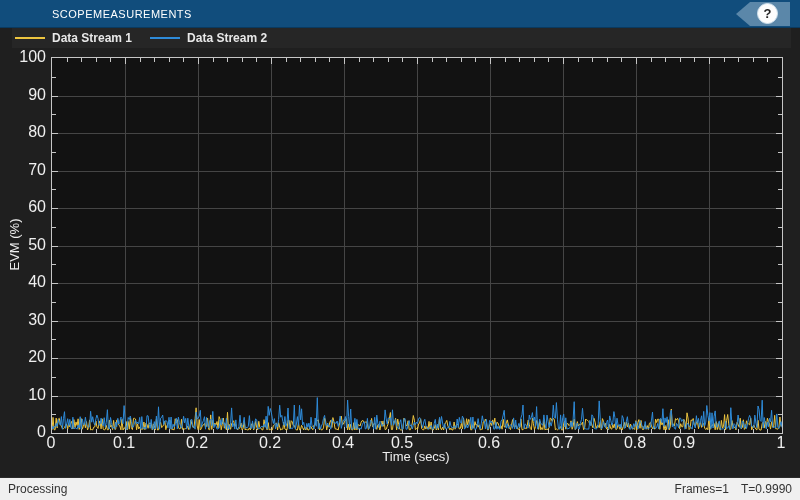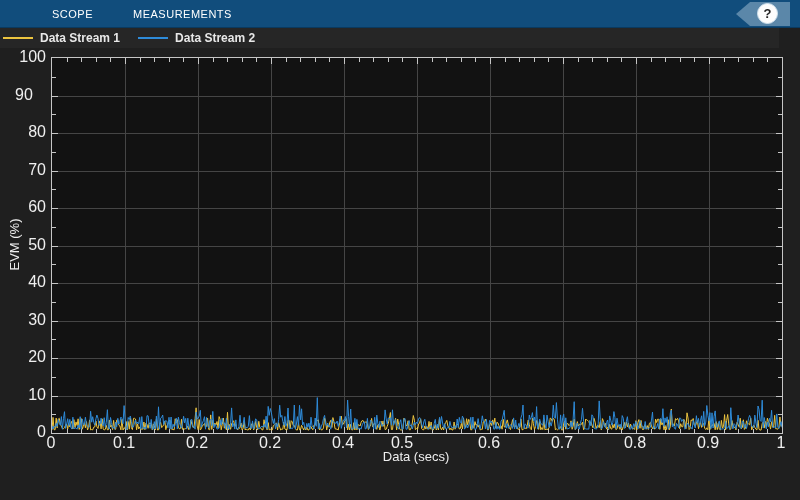--- a/index.html
+++ b/index.html
@@ -8,40 +8,40 @@
     background:#1F1F1F;
     font-family:"Liberation Sans",sans-serif;
     -webkit-font-smoothing:antialiased;
   }
   .app{position:relative;width:800px;height:500px;}
 
   
   .toolstrip{
     position:absolute;left:0;top:0;width:800px;height:28px;
     background:#114D7C;border-bottom:1px solid #0A3A60;
-    display:flex;align-items:center;gap:40px;
+    display:flex;align-items:center;
     padding-left:52px;box-sizing:border-box;
   }
   .tab{color:#FFFFFF;font-size:11px;letter-spacing:.5px;cursor:default;line-height:28px;}
   .collapse-chevron{
     position:absolute;right:10px;top:2px;width:54px;height:24px;
     background:#5B87A9;
     clip-path:polygon(0 50%,26% 0,100% 0,100% 100%,26% 100%);
   }
   .help-circle{
     position:absolute;left:21px;top:1px;width:21px;height:21px;
     border-radius:50%;background:#FDFDFD;border:1px solid #CFE0EC;
     color:#222;font-size:13px;font-weight:bold;
     display:flex;align-items:center;justify-content:center;
     box-sizing:border-box;cursor:pointer;
   }
 
   
   .legendbar{
-    position:absolute;left:0;top:28px;width:779px;height:20px;
+    position:absolute;left:12px;top:28px;width:779px;height:20px;
     background:#262626;display:flex;align-items:center;gap:18px;
     padding-left:3px;box-sizing:border-box;
   }
   .legend-item{display:flex;align-items:center;gap:7px;cursor:default;}
   .legend-swatch{width:30px;height:2px;background:#888;}
   .legend-label{color:#E8E8E8;font-size:12px;font-weight:bold;}
 
   
   .plot-region{position:absolute;left:0;top:48px;width:800px;height:429px;background:#1F1F1F;}
   .axes{
@@ -244,40 +244,47 @@
           <line x1="0" y1="56.5" x2="4" y2="56.5" stroke="#C6C6C6" stroke-width="1" shape-rendering="crispEdges"></line>
           <line x1="726" y1="56.5" x2="730" y2="56.5" stroke="#C6C6C6" stroke-width="1" shape-rendering="crispEdges"></line>
           <line x1="0" y1="38.5" x2="6" y2="38.5" stroke="#C6C6C6" stroke-width="1" shape-rendering="crispEdges"></line>
           <line x1="724" y1="38.5" x2="730" y2="38.5" stroke="#C6C6C6" stroke-width="1" shape-rendering="crispEdges"></line>
           <line x1="0" y1="19.5" x2="4" y2="19.5" stroke="#C6C6C6" stroke-width="1" shape-rendering="crispEdges"></line>
           <line x1="726" y1="19.5" x2="730" y2="19.5" stroke="#C6C6C6" stroke-width="1" shape-rendering="crispEdges"></line>
           <path d="M0.0 371.9L1.0 359.4L2.1 371.7L3.1 371.8L4.2 360.1L5.2 369.9L6.3 361.0L7.3 360.3L8.4 367.1L9.4 367.7L10.4 370.7L11.5 370.7L12.5 369.6L13.6 367.1L14.6 366.0L15.7 370.9L16.7 365.5L17.8 368.9L18.8 365.5L19.8 363.3L20.9 370.9L21.9 361.6L23.0 369.5L24.0 363.9L25.1 367.5L26.1 360.8L27.2 371.4L28.2 366.1L29.2 360.6L30.3 371.2L31.3 368.5L32.4 364.8L33.4 369.8L34.5 363.6L35.5 372.0L36.6 369.3L37.6 361.9L38.6 371.9L39.7 371.5L40.7 371.9L41.8 369.1L42.8 368.9L43.9 363.0L44.9 368.8L46.0 370.5L47.0 365.5L48.0 362.9L49.1 370.9L50.1 360.8L51.2 370.8L52.2 372.0L53.3 371.4L54.3 367.4L55.4 371.8L56.4 371.7L57.4 362.2L58.5 368.9L59.5 367.3L60.6 371.6L61.6 362.4L62.7 371.1L63.7 371.3L64.7 362.1L65.8 361.7L66.8 367.2L67.9 368.0L68.9 371.9L70.0 361.4L71.0 372.0L72.1 369.9L73.1 370.4L74.1 363.5L75.2 371.9L76.2 363.5L77.3 371.2L78.3 360.2L79.4 369.8L80.4 371.6L81.5 360.4L82.5 360.3L83.5 361.0L84.6 371.8L85.6 365.8L86.7 370.9L87.7 368.9L88.8 371.9L89.8 370.5L90.9 371.3L91.9 364.0L92.9 371.7L94.0 365.0L95.0 366.5L96.1 370.3L97.1 365.2L98.2 365.4L99.2 365.1L100.3 372.0L101.3 365.9L102.3 367.5L103.4 371.9L104.4 361.1L105.5 372.0L106.5 371.8L107.6 366.1L108.6 364.2L109.7 369.6L110.7 368.4L111.7 366.8L112.8 363.0L113.8 371.7L114.9 367.6L115.9 365.9L117.0 363.0L118.0 362.0L119.1 370.8L120.1 371.3L121.1 371.5L122.2 371.8L123.2 360.8L124.3 364.9L125.3 361.7L126.4 369.2L127.4 370.9L128.5 370.4L129.5 361.2L130.5 371.4L131.6 370.5L132.6 371.0L133.7 370.6L134.7 370.5L135.8 368.0L136.8 371.7L137.9 369.9L138.9 362.2L139.9 366.3L141.0 369.4L142.0 368.9L143.1 360.4L144.1 349.8L145.2 368.0L146.2 371.8L147.3 361.6L148.3 372.0L149.3 370.7L150.4 367.6L151.4 367.2L152.5 365.4L153.5 369.3L154.6 368.0L155.6 360.1L156.7 371.4L157.7 371.8L158.7 356.9L159.8 371.5L160.8 362.2L161.9 367.5L162.9 365.1L164.0 366.9L165.0 363.5L166.1 370.1L167.1 358.6L168.1 361.4L169.2 371.8L170.2 366.6L171.3 360.0L172.3 370.2L173.4 365.7L174.4 372.0L175.5 354.3L176.5 371.9L177.5 366.5L178.6 371.3L179.6 365.7L180.7 364.0L181.7 362.7L182.8 368.4L183.8 366.3L184.8 371.0L185.9 371.7L186.9 370.4L188.0 369.9L189.0 365.1L190.1 372.0L191.1 370.5L192.2 363.2L193.2 372.0L194.2 370.9L195.3 372.0L196.3 371.9L197.4 369.9L198.4 372.0L199.5 366.0L200.5 365.1L201.6 371.9L202.6 370.5L203.6 363.3L204.7 369.3L205.7 371.9L206.8 363.3L207.8 369.5L208.9 370.1L209.9 371.8L211.0 371.8L212.0 361.7L213.0 367.1L214.1 369.0L215.1 371.9L216.2 364.6L217.2 371.9L218.3 371.2L219.3 372.0L220.4 371.8L221.4 367.4L222.4 366.8L223.5 365.8L224.5 365.0L225.6 372.0L226.6 364.6L227.7 369.2L228.7 372.0L229.8 371.1L230.8 371.2L231.8 364.2L232.9 371.0L233.9 371.7L235.0 371.9L236.0 362.3L237.1 362.3L238.1 370.8L239.2 362.7L240.2 363.8L241.2 367.3L242.3 367.5L243.3 370.2L244.4 372.0L245.4 372.0L246.5 365.1L247.5 371.8L248.6 371.3L249.6 367.3L250.6 369.6L251.7 372.0L252.7 368.8L253.8 372.0L254.8 369.2L255.9 372.0L256.9 372.0L258.0 368.8L259.0 368.4L260.0 371.0L261.1 371.6L262.1 366.9L263.2 366.9L264.2 360.8L265.3 362.8L266.3 361.9L267.4 371.9L268.4 369.9L269.4 372.0L270.5 371.7L271.5 369.9L272.6 360.1L273.6 362.9L274.7 372.0L275.7 367.0L276.8 369.2L277.8 364.2L278.8 362.3L279.9 369.5L280.9 359.6L282.0 364.1L283.0 370.7L284.1 371.1L285.1 371.2L286.2 372.0L287.2 367.5L288.2 361.6L289.3 358.1L290.3 366.3L291.4 366.1L292.4 363.7L293.5 362.4L294.5 360.7L295.6 372.0L296.6 366.1L297.6 372.0L298.7 366.2L299.7 371.8L300.8 371.9L301.8 364.7L302.9 372.0L303.9 364.7L304.9 371.9L306.0 367.2L307.0 366.7L308.1 368.0L309.1 364.3L310.2 362.6L311.2 362.7L312.3 364.7L313.3 364.3L314.3 363.6L315.4 366.0L316.4 371.5L317.5 368.8L318.5 368.0L319.6 360.4L320.6 368.8L321.7 365.7L322.7 365.1L323.7 367.7L324.8 371.4L325.8 366.9L326.9 366.6L327.9 372.0L329.0 366.7L330.0 363.0L331.1 368.4L332.1 362.8L333.1 371.6L334.2 371.2L335.2 368.3L336.3 365.4L337.3 360.9L338.4 354.5L339.4 371.5L340.5 371.5L341.5 363.3L342.5 364.5L343.6 360.3L344.6 372.0L345.7 361.0L346.7 366.4L347.8 371.3L348.8 372.0L349.9 371.9L350.9 370.8L351.9 360.2L353.0 362.1L354.0 367.2L355.1 367.9L356.1 362.8L357.2 371.6L358.2 371.9L359.3 369.5L360.3 365.0L361.3 357.5L362.4 362.2L363.4 371.6L364.5 370.5L365.5 371.6L366.6 366.0L367.6 365.0L368.7 360.8L369.7 370.8L370.7 371.7L371.8 371.8L372.8 367.9L373.9 371.1L374.9 368.5L376.0 371.3L377.0 363.4L378.1 371.2L379.1 364.0L380.1 371.8L381.2 372.0L382.2 370.4L383.3 366.7L384.3 372.0L385.4 367.5L386.4 372.0L387.5 360.3L388.5 369.9L389.5 371.9L390.6 369.1L391.6 372.0L392.7 366.6L393.7 364.5L394.8 362.4L395.8 367.9L396.9 369.6L397.9 371.8L398.9 370.1L400.0 372.0L401.0 371.9L402.1 364.0L403.1 371.2L404.2 367.3L405.2 366.2L406.3 367.3L407.3 371.0L408.3 370.6L409.4 365.3L410.4 370.9L411.5 360.1L412.5 367.3L413.6 369.8L414.6 360.7L415.7 367.0L416.7 361.3L417.7 363.7L418.8 371.9L419.8 371.7L420.9 366.6L421.9 370.1L423.0 363.6L424.0 367.3L425.1 366.3L426.1 369.2L427.1 366.9L428.2 371.9L429.2 371.3L430.3 371.3L431.3 363.6L432.4 364.6L433.4 361.0L434.4 363.9L435.5 371.8L436.5 371.8L437.6 366.6L438.6 365.0L439.7 367.5L440.7 361.9L441.8 366.7L442.8 360.1L443.8 370.2L444.9 364.3L445.9 364.9L447.0 367.8L448.0 370.4L449.1 367.8L450.1 371.2L451.2 361.3L452.2 368.8L453.2 369.1L454.3 364.9L455.3 361.9L456.4 367.0L457.4 369.9L458.5 371.6L459.5 366.9L460.6 361.6L461.6 367.7L462.6 369.7L463.7 367.4L464.7 368.1L465.8 371.2L466.8 371.3L467.9 368.7L468.9 361.0L470.0 371.7L471.0 371.7L472.0 370.6L473.1 369.6L474.1 370.9L475.2 367.8L476.2 362.1L477.3 366.5L478.3 370.6L479.4 371.8L480.4 360.1L481.4 365.6L482.5 371.5L483.5 368.6L484.6 362.5L485.6 365.1L486.7 371.4L487.7 363.4L488.8 371.9L489.8 369.6L490.8 371.6L491.9 361.8L492.9 371.8L494.0 371.2L495.0 371.4L496.1 371.2L497.1 369.9L498.2 360.1L499.2 360.7L500.2 363.3L501.3 360.5L502.3 361.4L503.4 371.9L504.4 370.8L505.5 371.8L506.5 371.1L507.6 369.5L508.6 368.7L509.6 371.9L510.7 371.9L511.7 365.5L512.8 363.0L513.8 371.2L514.9 365.8L515.9 365.5L517.0 367.7L518.0 366.7L519.0 362.8L520.1 371.3L521.1 368.4L522.2 361.1L523.2 371.7L524.3 369.6L525.3 363.6L526.4 368.0L527.4 366.3L528.4 366.7L529.5 366.3L530.5 364.2L531.6 371.8L532.6 370.1L533.7 361.0L534.7 362.0L535.8 362.5L536.8 363.5L537.8 366.6L538.9 363.8L539.9 367.2L541.0 369.8L542.0 360.3L543.1 364.1L544.1 370.3L545.2 367.8L546.2 367.3L547.2 369.7L548.3 363.6L549.3 372.0L550.4 360.6L551.4 362.9L552.5 368.4L553.5 365.4L554.5 371.1L555.6 369.3L556.6 371.8L557.7 366.3L558.7 370.5L559.8 371.2L560.8 366.3L561.9 369.9L562.9 365.8L563.9 371.6L565.0 370.9L566.0 366.7L567.1 368.9L568.1 371.4L569.2 366.6L570.2 371.9L571.3 368.7L572.3 364.4L573.3 369.9L574.4 363.9L575.4 369.0L576.5 365.0L577.5 370.6L578.6 366.1L579.6 369.5L580.7 371.1L581.7 370.4L582.7 371.5L583.8 362.7L584.8 371.9L585.9 364.3L586.9 361.6L588.0 370.3L589.0 362.4L590.1 370.3L591.1 372.0L592.1 368.1L593.2 366.6L594.2 371.2L595.3 367.6L596.3 371.5L597.4 365.3L598.4 364.4L599.5 368.1L600.5 370.8L601.5 368.3L602.6 371.2L603.6 361.1L604.7 364.6L605.7 361.1L606.8 361.3L607.8 371.4L608.9 361.2L609.9 366.9L610.9 364.6L612.0 371.9L613.0 367.3L614.1 371.9L615.1 367.7L616.2 361.7L617.2 371.9L618.3 368.8L619.3 351.0L620.3 367.1L621.4 366.3L622.4 368.0L623.5 360.6L624.5 362.1L625.6 360.3L626.6 362.8L627.7 370.8L628.7 365.7L629.7 368.7L630.8 368.8L631.8 361.3L632.9 363.9L633.9 370.8L635.0 354.8L636.0 360.0L637.1 371.5L638.1 370.4L639.1 361.9L640.2 362.8L641.2 360.5L642.3 367.2L643.3 368.4L644.4 365.1L645.4 362.7L646.5 370.7L647.5 365.6L648.5 364.6L649.6 369.4L650.6 366.6L651.7 365.5L652.7 370.2L653.8 371.6L654.8 369.8L655.9 371.8L656.9 360.2L657.9 371.6L659.0 367.7L660.0 368.2L661.1 365.9L662.1 365.3L663.2 371.8L664.2 363.6L665.3 371.6L666.3 365.3L667.3 371.1L668.4 371.9L669.4 362.4L670.5 370.3L671.5 368.6L672.6 356.6L673.6 371.9L674.6 362.5L675.7 356.5L676.7 365.9L677.8 371.5L678.8 371.1L679.9 362.5L680.9 368.3L682.0 369.3L683.0 369.2L684.0 371.9L685.1 364.3L686.1 366.3L687.2 369.2L688.2 360.2L689.3 370.7L690.3 369.7L691.4 361.8L692.4 371.4L693.4 370.4L694.5 362.8L695.5 365.7L696.6 365.9L697.6 366.8L698.7 360.2L699.7 371.9L700.8 369.1L701.8 367.2L702.8 369.4L703.9 371.2L704.9 371.9L706.0 362.3L707.0 371.3L708.1 372.0L709.1 372.0L710.2 365.6L711.2 364.2L712.2 370.1L713.3 363.4L714.3 369.7L715.4 360.2L716.4 363.3L717.5 366.2L718.5 371.1L719.6 363.7L720.6 369.2L721.6 369.4L722.7 357.3L723.7 370.7L724.8 370.8L725.8 371.2L726.9 369.4L727.9 359.0L729.0 368.3L730.0 366.5" fill="none" stroke="#EDC53F" stroke-width="1"></path>
           <path d="M0.0 367.8L1.0 371.1L2.1 368.4L3.1 369.1L4.2 365.3L5.2 368.5L6.3 361.6L7.3 365.2L8.4 367.1L9.4 358.6L10.4 371.2L11.5 360.4L12.5 353.7L13.6 370.4L14.6 366.4L15.7 360.7L16.7 367.9L17.8 361.4L18.8 369.3L19.8 371.1L20.9 359.2L21.9 371.0L23.0 369.8L24.0 370.1L25.1 371.2L26.1 367.1L27.2 369.9L28.2 358.7L29.2 371.2L30.3 360.9L31.3 366.3L32.4 366.8L33.4 359.2L34.5 366.7L35.5 368.2L36.6 369.6L37.6 368.7L38.6 353.3L39.7 364.2L40.7 358.7L41.8 364.6L42.8 367.2L43.9 360.8L44.9 357.0L46.0 360.4L47.0 367.4L48.0 366.5L49.1 360.2L50.1 365.7L51.2 367.7L52.2 359.7L53.3 369.2L54.3 364.5L55.4 351.7L56.4 369.8L57.4 371.1L58.5 359.5L59.5 364.5L60.6 370.2L61.6 369.4L62.7 371.2L63.7 364.0L64.7 368.7L65.8 360.3L66.8 366.0L67.9 364.5L68.9 359.1L70.0 360.7L71.0 365.7L72.1 347.6L73.1 361.2L74.1 371.2L75.2 371.2L76.2 359.5L77.3 361.4L78.3 358.0L79.4 363.5L80.4 369.2L81.5 368.9L82.5 364.8L83.5 362.1L84.6 365.8L85.6 364.0L86.7 365.8L87.7 359.4L88.8 371.2L89.8 358.6L90.9 370.1L91.9 371.0L92.9 368.9L94.0 371.2L95.0 357.7L96.1 357.9L97.1 366.4L98.2 370.3L99.2 361.4L100.3 371.2L101.3 371.2L102.3 363.6L103.4 371.0L104.4 358.1L105.5 370.3L106.5 348.8L107.6 371.2L108.6 360.2L109.7 359.4L110.7 357.0L111.7 366.7L112.8 362.9L113.8 362.8L114.9 363.2L115.9 369.8L117.0 359.3L118.0 371.2L119.1 359.0L120.1 371.0L121.1 366.2L122.2 369.1L123.2 366.3L124.3 360.2L125.3 370.9L126.4 359.1L127.4 364.6L128.5 368.1L129.5 370.2L130.5 365.7L131.6 358.3L132.6 364.9L133.7 360.4L134.7 371.1L135.8 360.2L136.8 368.5L137.9 371.2L138.9 361.6L139.9 361.5L141.0 369.3L142.0 368.4L143.1 371.2L144.1 354.0L145.2 361.1L146.2 360.0L147.3 358.1L148.3 352.3L149.3 369.0L150.4 365.1L151.4 362.6L152.5 358.7L153.5 371.2L154.6 359.4L155.6 367.6L156.7 370.1L157.7 362.6L158.7 361.1L159.8 367.6L160.8 353.4L161.9 369.7L162.9 366.2L164.0 367.9L165.0 371.2L166.1 370.6L167.1 370.2L168.1 362.0L169.2 367.1L170.2 360.2L171.3 365.4L172.3 364.8L173.4 370.7L174.4 360.3L175.5 371.2L176.5 367.2L177.5 371.2L178.6 364.8L179.6 349.9L180.7 368.9L181.7 365.6L182.8 371.1L183.8 361.9L184.8 371.2L185.9 370.9L186.9 368.6L188.0 357.2L189.0 367.8L190.1 369.4L191.1 366.1L192.2 359.3L193.2 370.4L194.2 369.4L195.3 369.7L196.3 368.3L197.4 357.6L198.4 369.8L199.5 370.4L200.5 362.9L201.6 370.9L202.6 366.5L203.6 360.9L204.7 361.8L205.7 370.5L206.8 370.4L207.8 370.7L208.9 369.0L209.9 368.2L211.0 369.0L212.0 366.4L213.0 369.3L214.1 358.2L215.1 371.2L216.2 348.4L217.2 357.4L218.3 350.5L219.3 354.2L220.4 360.9L221.4 365.5L222.4 360.6L223.5 370.9L224.5 365.4L225.6 368.9L226.6 361.5L227.7 347.2L228.7 359.2L229.8 357.4L230.8 363.4L231.8 367.2L232.9 358.5L233.9 368.4L235.0 364.9L236.0 350.0L237.1 370.5L238.1 370.7L239.2 370.0L240.2 370.8L241.2 369.2L242.3 347.0L243.3 371.1L244.4 366.0L245.4 358.6L246.5 367.4L247.5 347.3L248.6 361.9L249.6 350.8L250.6 366.9L251.7 364.3L252.7 369.5L253.8 371.2L254.8 365.4L255.9 369.2L256.9 365.1L258.0 371.2L259.0 359.2L260.0 367.9L261.1 368.9L262.1 370.9L263.2 360.0L264.2 368.3L265.3 339.6L266.3 370.8L267.4 365.5L268.4 371.2L269.4 368.1L270.5 365.7L271.5 360.4L272.6 357.4L273.6 366.1L274.7 368.0L275.7 365.0L276.8 369.0L277.8 367.6L278.8 371.2L279.9 361.7L280.9 363.6L282.0 364.5L283.0 364.8L284.1 365.4L285.1 363.0L286.2 368.4L287.2 364.6L288.2 358.0L289.3 370.4L290.3 366.0L291.4 362.0L292.4 362.2L293.5 358.6L294.5 369.7L295.6 342.0L296.6 358.6L297.6 369.1L298.7 351.0L299.7 371.2L300.8 370.8L301.8 370.3L302.9 360.3L303.9 370.5L304.9 361.4L306.0 371.2L307.0 370.5L308.1 370.3L309.1 371.2L310.2 366.8L311.2 365.0L312.3 363.8L313.3 371.0L314.3 370.5L315.4 360.4L316.4 370.6L317.5 370.2L318.5 362.1L319.6 363.3L320.6 365.8L321.7 371.0L322.7 359.3L323.7 371.2L324.8 357.1L325.8 365.3L326.9 369.6L327.9 363.2L329.0 364.6L330.0 368.4L331.1 366.4L332.1 366.8L333.1 351.9L334.2 360.9L335.2 366.1L336.3 359.9L337.3 360.6L338.4 359.8L339.4 367.2L340.5 351.8L341.5 367.2L342.5 365.1L343.6 361.5L344.6 367.7L345.7 370.2L346.7 371.0L347.8 364.6L348.8 361.7L349.9 371.2L350.9 371.2L351.9 360.9L353.0 360.5L354.0 371.2L355.1 371.2L356.1 366.7L357.2 362.6L358.2 368.2L359.3 366.8L360.3 371.0L361.3 367.3L362.4 364.1L363.4 366.7L364.5 364.2L365.5 365.5L366.6 360.9L367.6 359.5L368.7 361.8L369.7 366.6L370.7 369.6L371.8 363.7L372.8 361.3L373.9 367.7L374.9 369.9L376.0 371.2L377.0 370.4L378.1 368.9L379.1 367.4L380.1 370.8L381.2 371.2L382.2 365.4L383.3 361.4L384.3 370.7L385.4 366.2L386.4 370.1L387.5 359.3L388.5 366.1L389.5 358.5L390.6 365.0L391.6 370.1L392.7 365.6L393.7 370.9L394.8 370.7L395.8 369.3L396.9 370.0L397.9 363.4L398.9 367.7L400.0 369.9L401.0 369.7L402.1 367.7L403.1 369.9L404.2 369.8L405.2 361.0L406.3 369.5L407.3 359.4L408.3 363.9L409.4 365.2L410.4 358.1L411.5 360.4L412.5 371.0L413.6 370.1L414.6 366.5L415.7 370.0L416.7 366.8L417.7 365.5L418.8 359.3L419.8 371.1L420.9 359.0L421.9 370.6L423.0 371.2L424.0 371.2L425.1 367.1L426.1 360.6L427.1 367.1L428.2 371.0L429.2 365.9L430.3 357.8L431.3 363.2L432.4 363.6L433.4 370.9L434.4 361.4L435.5 371.2L436.5 370.9L437.6 362.4L438.6 365.0L439.7 363.2L440.7 364.8L441.8 371.1L442.8 371.1L443.8 364.2L444.9 371.2L445.9 368.2L447.0 370.9L448.0 371.2L449.1 362.8L450.1 362.1L451.2 357.1L452.2 352.3L453.2 366.2L454.3 370.2L455.3 365.6L456.4 370.4L457.4 368.6L458.5 366.7L459.5 367.5L460.6 370.4L461.6 359.9L462.6 370.9L463.7 362.0L464.7 371.0L465.8 369.5L466.8 365.4L467.9 369.4L468.9 359.9L470.0 356.7L471.0 347.0L472.0 370.6L473.1 365.9L474.1 366.8L475.2 369.8L476.2 370.0L477.3 357.0L478.3 361.4L479.4 359.4L480.4 354.6L481.4 362.7L482.5 359.2L483.5 368.3L484.6 348.6L485.6 371.1L486.7 367.1L487.7 361.2L488.8 365.6L489.8 366.0L490.8 367.4L491.9 356.9L492.9 365.6L494.0 370.5L495.0 357.1L496.1 363.6L497.1 369.3L498.2 364.5L499.2 368.1L500.2 363.3L501.3 347.1L502.3 359.7L503.4 360.2L504.4 344.6L505.5 361.8L506.5 370.8L507.6 371.2L508.6 356.9L509.6 371.2L510.7 359.6L511.7 356.2L512.8 369.0L513.8 359.8L514.9 370.9L515.9 370.7L517.0 370.3L518.0 369.6L519.0 363.9L520.1 368.9L521.1 361.6L522.2 343.7L523.2 371.2L524.3 370.6L525.3 365.1L526.4 370.5L527.4 371.0L528.4 365.3L529.5 361.3L530.5 350.3L531.6 363.6L532.6 370.7L533.7 370.8L534.7 371.1L535.8 371.0L536.8 371.1L537.8 362.4L538.9 367.9L539.9 356.8L541.0 358.7L542.0 370.1L543.1 370.5L544.1 371.2L545.2 370.2L546.2 365.9L547.2 342.9L548.3 361.7L549.3 371.1L550.4 369.9L551.4 363.6L552.5 367.3L553.5 369.8L554.5 364.6L555.6 362.0L556.6 371.2L557.7 357.9L558.7 362.2L559.8 367.2L560.8 364.7L561.9 353.6L562.9 359.4L563.9 370.8L565.0 360.2L566.0 366.6L567.1 368.6L568.1 366.2L569.2 370.1L570.2 357.6L571.3 360.2L572.3 370.3L573.3 369.9L574.4 363.2L575.4 358.7L576.5 368.3L577.5 371.2L578.6 371.2L579.6 367.5L580.7 371.2L581.7 365.7L582.7 368.6L583.8 363.4L584.8 366.2L585.9 371.1L586.9 367.2L588.0 362.7L589.0 364.3L590.1 368.7L591.1 368.7L592.1 371.2L593.2 363.5L594.2 371.2L595.3 369.5L596.3 370.7L597.4 369.9L598.4 369.3L599.5 362.1L600.5 354.1L601.5 370.6L602.6 368.6L603.6 370.7L604.7 369.3L605.7 365.5L606.8 371.0L607.8 361.0L608.9 360.4L609.9 364.6L610.9 350.7L612.0 368.3L613.0 359.9L614.1 364.6L615.1 358.8L616.2 371.2L617.2 369.5L618.3 354.8L619.3 352.2L620.3 368.8L621.4 365.8L622.4 370.3L623.5 371.2L624.5 365.4L625.6 367.0L626.6 369.7L627.7 359.9L628.7 360.4L629.7 363.5L630.8 361.5L631.8 362.3L632.9 371.2L633.9 370.2L635.0 365.8L636.0 365.5L637.1 368.6L638.1 368.2L639.1 369.4L640.2 371.1L641.2 362.4L642.3 366.9L643.3 370.0L644.4 357.7L645.4 365.1L646.5 360.4L647.5 369.1L648.5 362.5L649.6 357.8L650.6 368.7L651.7 353.4L652.7 367.8L653.8 364.1L654.8 347.5L655.9 357.4L656.9 362.9L657.9 354.6L659.0 370.6L660.0 354.8L661.1 370.0L662.1 358.2L663.2 352.9L664.2 368.5L665.3 369.1L666.3 365.2L667.3 362.9L668.4 371.2L669.4 371.1L670.5 371.0L671.5 370.9L672.6 369.8L673.6 363.4L674.6 370.8L675.7 369.7L676.7 367.8L677.8 371.2L678.8 349.7L679.9 366.3L680.9 370.9L682.0 365.6L683.0 366.7L684.0 370.6L685.1 366.0L686.1 357.0L687.2 364.9L688.2 369.9L689.3 370.3L690.3 362.9L691.4 364.0L692.4 369.9L693.4 366.4L694.5 370.6L695.5 365.8L696.6 360.4L697.6 357.4L698.7 359.8L699.7 368.3L700.8 368.7L701.8 369.6L702.8 357.1L703.9 365.1L704.9 369.5L706.0 348.0L707.0 351.3L708.1 362.3L709.1 363.4L710.2 342.2L711.2 369.9L712.2 359.5L713.3 365.5L714.3 370.9L715.4 364.1L716.4 368.8L717.5 360.3L718.5 363.9L719.6 352.3L720.6 368.7L721.6 370.0L722.7 368.6L723.7 370.0L724.8 355.9L725.8 369.1L726.9 370.5L727.9 367.9L729.0 363.6L730.0 369.4" fill="none" stroke="#2E8BD9" stroke-width="1"></path>
         </svg>
     </div>
-    <div class="axis-label x-label">Data (secs)</div>
+    <div class="axis-label x-label">Time (secs)</div>
     <div class="axis-label y-label">EVM (%)</div>
   <div class="tick-label y-tick" style="top: 377px;">0</div>
       <div class="tick-label y-tick" style="top: 339.5px;">10</div>
       <div class="tick-label y-tick" style="top: 302px;">20</div>
       <div class="tick-label y-tick" style="top: 264.5px;">30</div>
       <div class="tick-label y-tick" style="top: 227px;">40</div>
       <div class="tick-label y-tick" style="top: 189.5px;">50</div>
       <div class="tick-label y-tick" style="top: 152px;">60</div>
       <div class="tick-label y-tick" style="top: 114.5px;">70</div>
       <div class="tick-label y-tick" style="top: 77px;">80</div>
-      <div class="tick-label y-tick" style="top: 39.5px; text-align: center;">90</div>
+      <div class="tick-label y-tick" style="top: 39.5px;">90</div>
       <div class="tick-label y-tick" style="top: 2px;">100</div>
       <div class="tick-label x-tick" style="left: 26px; top: 388px;">0</div>
       <div class="tick-label x-tick" style="left: 99px; top: 388px;">0.1</div>
       <div class="tick-label x-tick" style="left: 172px; top: 388px;">0.2</div>
       <div class="tick-label x-tick" style="left: 245px; top: 388px;">0.2</div>
       <div class="tick-label x-tick" style="left: 318px; top: 388px;">0.4</div>
       <div class="tick-label x-tick" style="left: 377px; top: 388px;">0.5</div>
       <div class="tick-label x-tick" style="left: 464px; top: 388px;">0.6</div>
       <div class="tick-label x-tick" style="left: 537px; top: 388px;">0.7</div>
       <div class="tick-label x-tick" style="left: 610px; top: 388px;">0.8</div>
-      <div class="tick-label x-tick" style="left: 683px; top: 388px;">0.9</div>
+      <div class="tick-label x-tick" style="left: 659px; top: 388px;">0.9</div>
       <div class="tick-label x-tick" style="left: 756px; top: 388px;">1</div>
     </div>
 
+  <div class="statusbar">
+    <span>Processing</span>
+    <span class="status-right">
+      <span>Frames=1</span>
+      <span>T=0.9990</span>
+    </span>
+  </div>
 
 </div>
 
 </body></html>

